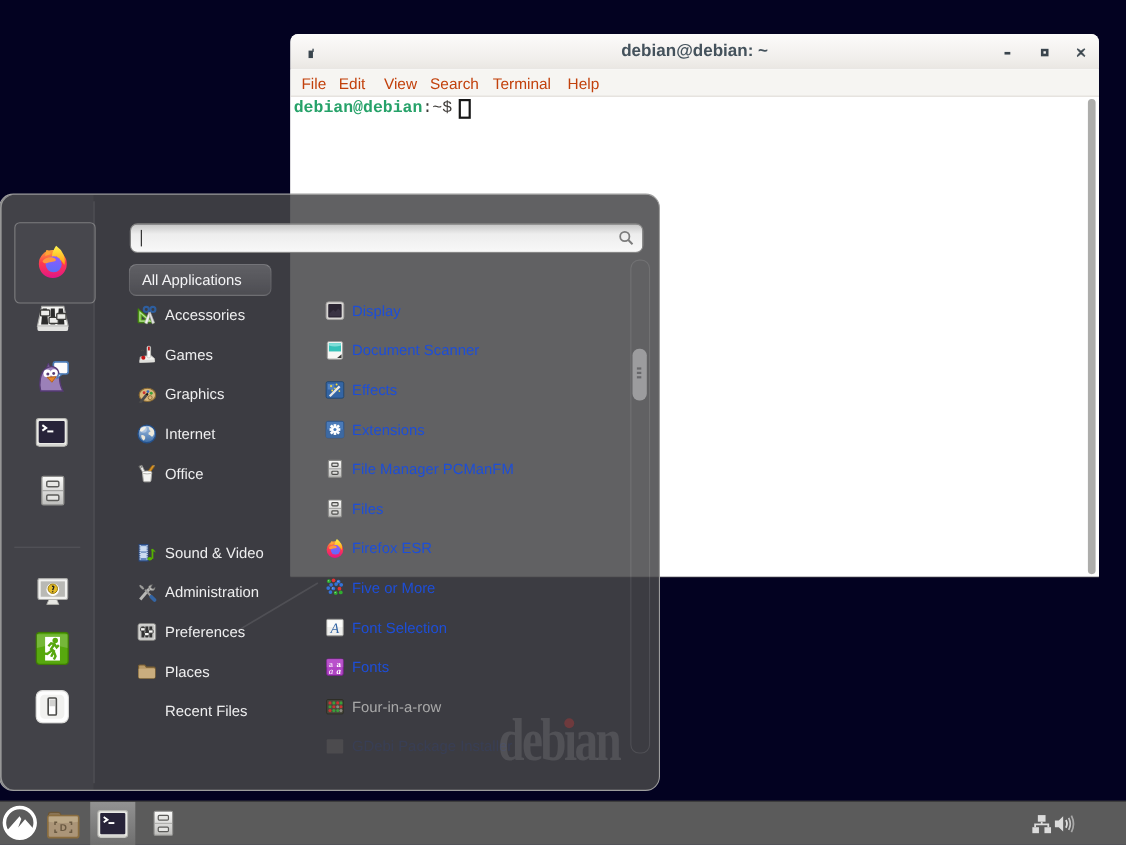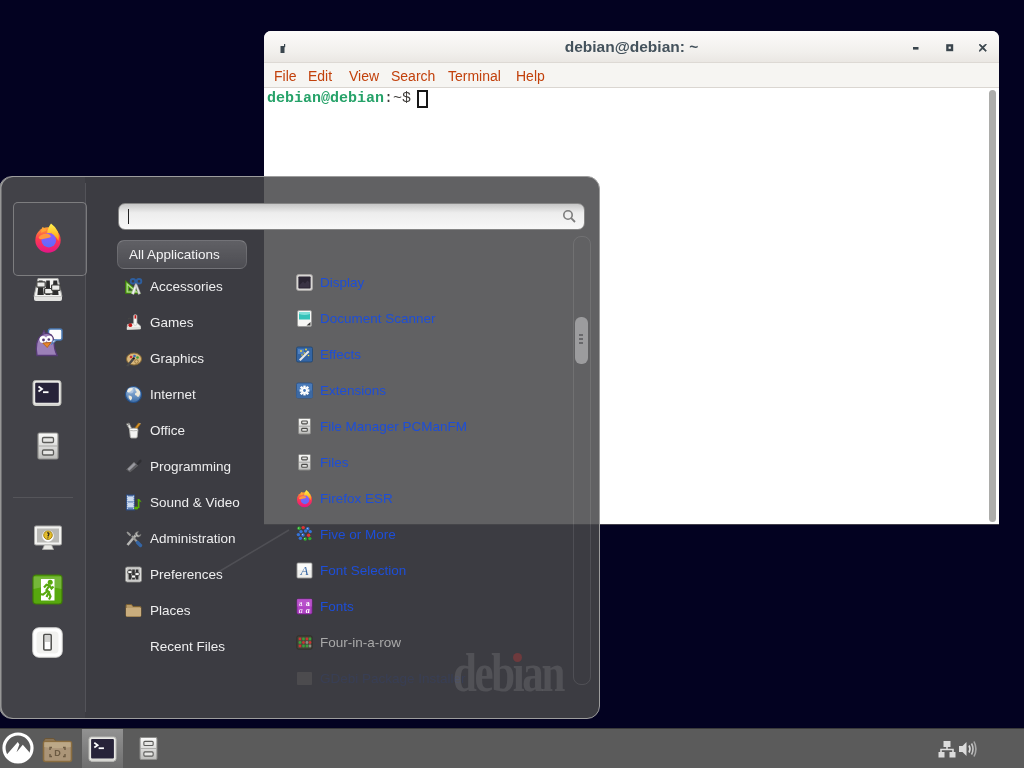--- a/index.html
+++ b/index.html
@@ -295,29 +295,20 @@
     <svg width="19" height="19" viewBox="0 0 19 19">
       <path d="M14.5 2 L16.3 3.2 L11 10.5 L9.2 9.3 Z" fill="#d4912a" stroke="#9a6408" stroke-width="0.7"></path>
       <path d="M15 2.5 L16 3.2 L16.8 2 Z" fill="#f0d0a0"></path>
       <path d="M2.5 3 L5 2 L8.5 9 L6.5 10 Z" fill="#e8e8e6" stroke="#8a8a88" stroke-width="0.8"></path>
       <circle cx="3.6" cy="3.4" r="1.1" fill="none" stroke="#6a6a68" stroke-width="0.8"></circle>
       <path d="M5.5 8.5 L14 8.5 L13.2 16 Q13 17 12 17 L7.5 17 Q6.5 17 6.3 16 Z" fill="#f4f4f2" stroke="#a8a8a4" stroke-width="0.9"></path>
       <ellipse cx="9.75" cy="8.5" rx="4.25" ry="1.3" fill="#fdfdfb" stroke="#a8a8a4" stroke-width="0.8"></ellipse>
     </svg></span>
       <span class="lb">Office</span>
     </div>
-  <div class="cat" style="top:280px">
-      <span class="ic">
-    <svg width="19" height="19" viewBox="0 0 19 19">
-      <path d="M1.5 12.5 L10 4 L14.8 8.8 L6 16 Z" fill="#5c5c60" stroke="#38383c" stroke-width="0.8"></path>
-      <path d="M3.5 12 L10 5.8 L11.8 7.6 L5.2 13.8 Z" fill="#9a9aa0"></path>
-      <path d="M12.8 6.5 L15.2 3.2 Q16.6 1.8 17.4 3 Q18.2 4.2 16.8 5.4 L13.9 8.1 Z" fill="#2e2e32"></path>
-    </svg></span>
-      <span class="lb">Programming</span>
-    </div>
   <div class="cat" style="top:316px">
       <span class="ic">
     <svg width="19" height="19" viewBox="0 0 19 19">
       <rect x="2.5" y="2" width="8" height="15" fill="#6487bd" stroke="#2a4a80" stroke-width="1"></rect>
       <rect x="3.8" y="3.5" width="5.4" height="4.8" fill="#cddcf0"></rect>
       <rect x="3.8" y="9.5" width="5.4" height="4.8" fill="#cddcf0"></rect>
       <g fill="#fff">
             <rect x="2.9" y="2.7" width="1" height="1"></rect>
             <rect x="2.9" y="4.7" width="1" height="1"></rect>
             <rect x="2.9" y="6.7" width="1" height="1"></rect>

